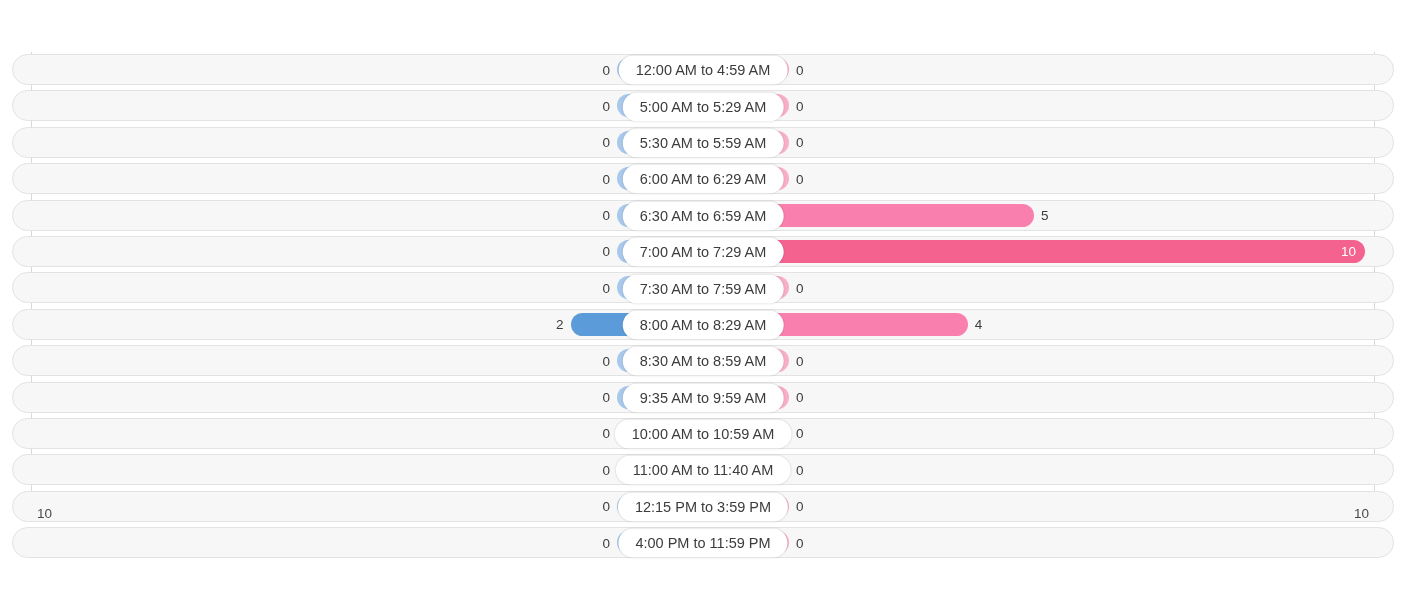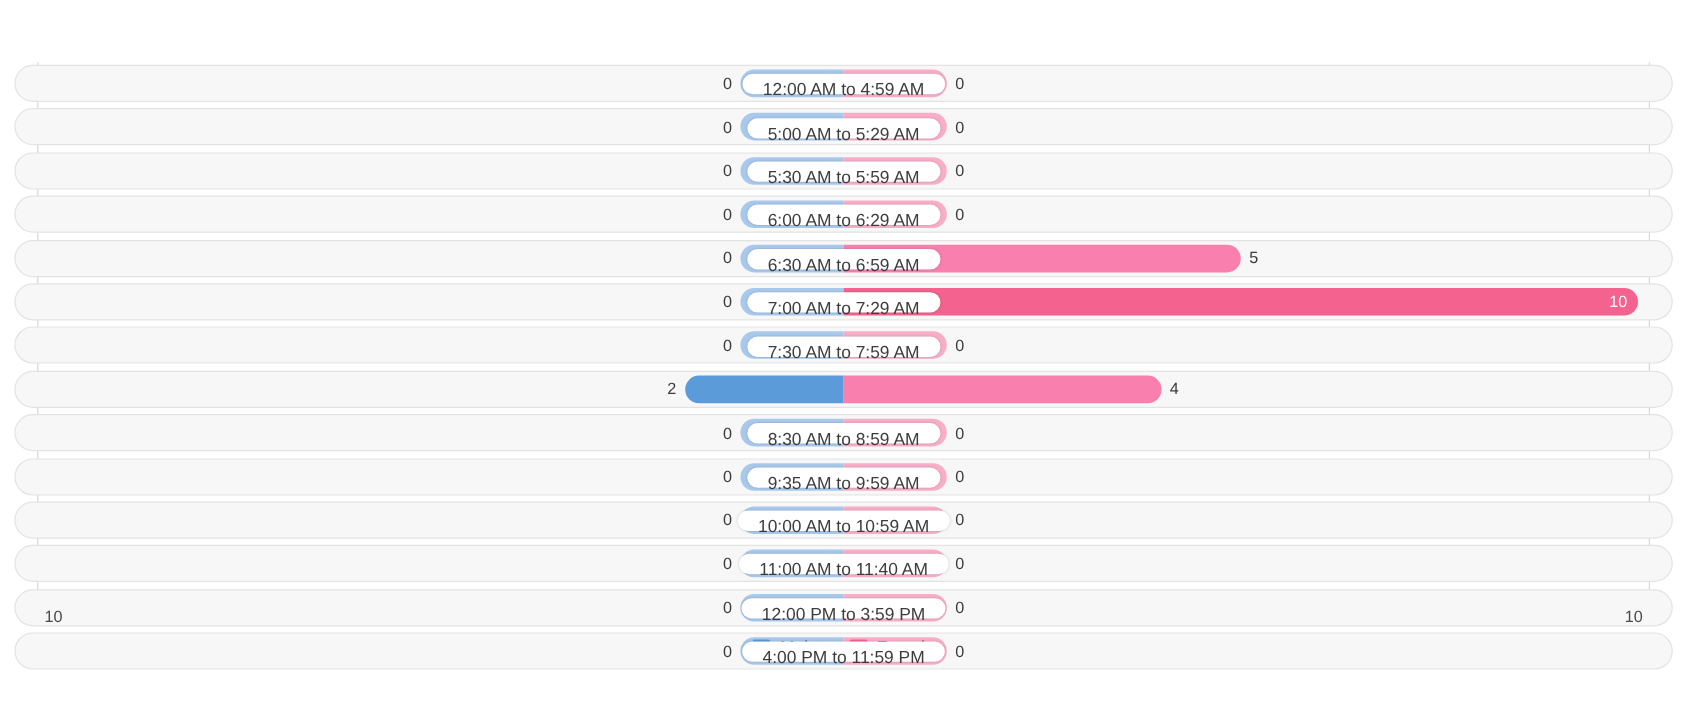--- a/index.html
+++ b/index.html
@@ -60,21 +60,21 @@
   }
   .val.male   { right: 100%; margin-right: 7px; }
   .val.female { left: 100%; margin-left: 7px; }
   .val.inside { left: auto; right: 9px; margin: 0; color: #ffffff; }
 
   .cat-label {
     position: absolute; left: 50%; top: 50%;
     transform: translate(-50%, -50%);
     background: #ffffff;
     border-radius: 15px;
-    height: 17px; line-height: 29px;
+    height: 29px; line-height: 29px;
     padding: 0 17px;
     font-size: 14.5px; color: #3c3c3c; white-space: nowrap;
     box-shadow: 0 0 2px rgba(0,0,0,.22);
     z-index: 3;
   }
 
   
   .axis { position: absolute; left: 0; bottom: 26px; width: 1406px; height: 22px; }
   .axis .tick { position: absolute; font-size: 13.5px; color: #4a4a4a; }
   .axis .tick.left  { left: 37px; }
@@ -218,20 +218,21 @@
               <div class="bar male" style="width: 132.4px; background: rgb(91, 155, 217);">
                 <span class="val male">2</span>
               </div>
             </div>
             <div class="half female">
               <div class="bar female" style="width: 264.8px; background: rgb(249, 127, 174);">
                 <span class="val female">4</span>
               </div>
             </div>
           </div>
+          <div class="cat-label">8:00 AM to 8:29 AM</div>
         </div>
         <div class="row">
           <div class="track"></div>
           <div class="barwrap">
             <div class="half male">
               <div class="bar male" style="width: 86px; background: rgb(168, 200, 236);">
                 <span class="val male">0</span>
               </div>
             </div>
             <div class="half female">
@@ -297,21 +298,21 @@
               <div class="bar male" style="width: 86px; background: rgb(168, 200, 236);">
                 <span class="val male">0</span>
               </div>
             </div>
             <div class="half female">
               <div class="bar female" style="width: 86px; background: rgb(249, 174, 200);">
                 <span class="val female">0</span>
               </div>
             </div>
           </div>
-          <div class="cat-label">12:00 PM to 3:59 PM</div>
+          <div class="cat-label">12:15 PM to 3:59 PM</div>
         </div>
         <div class="row">
           <div class="track"></div>
           <div class="barwrap">
             <div class="half male">
               <div class="bar male" style="width: 86px; background: rgb(168, 200, 236);">
                 <span class="val male">0</span>
               </div>
             </div>
             <div class="half female">

